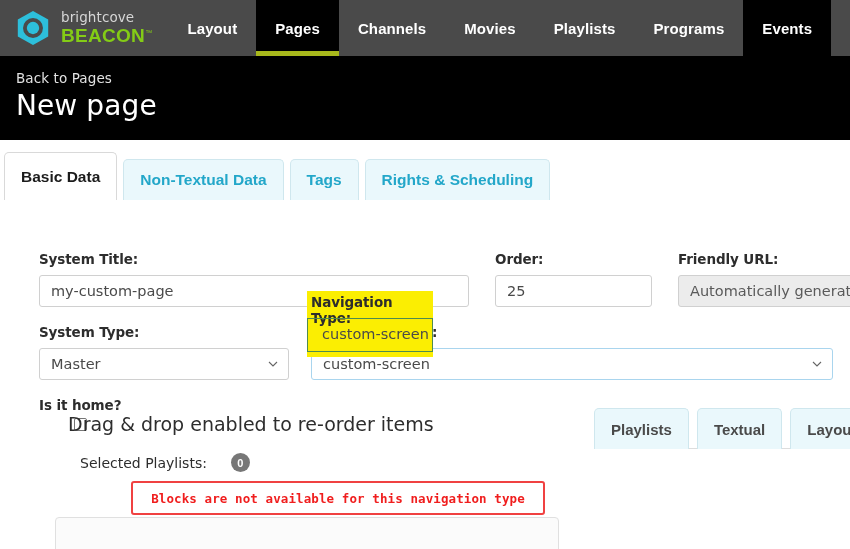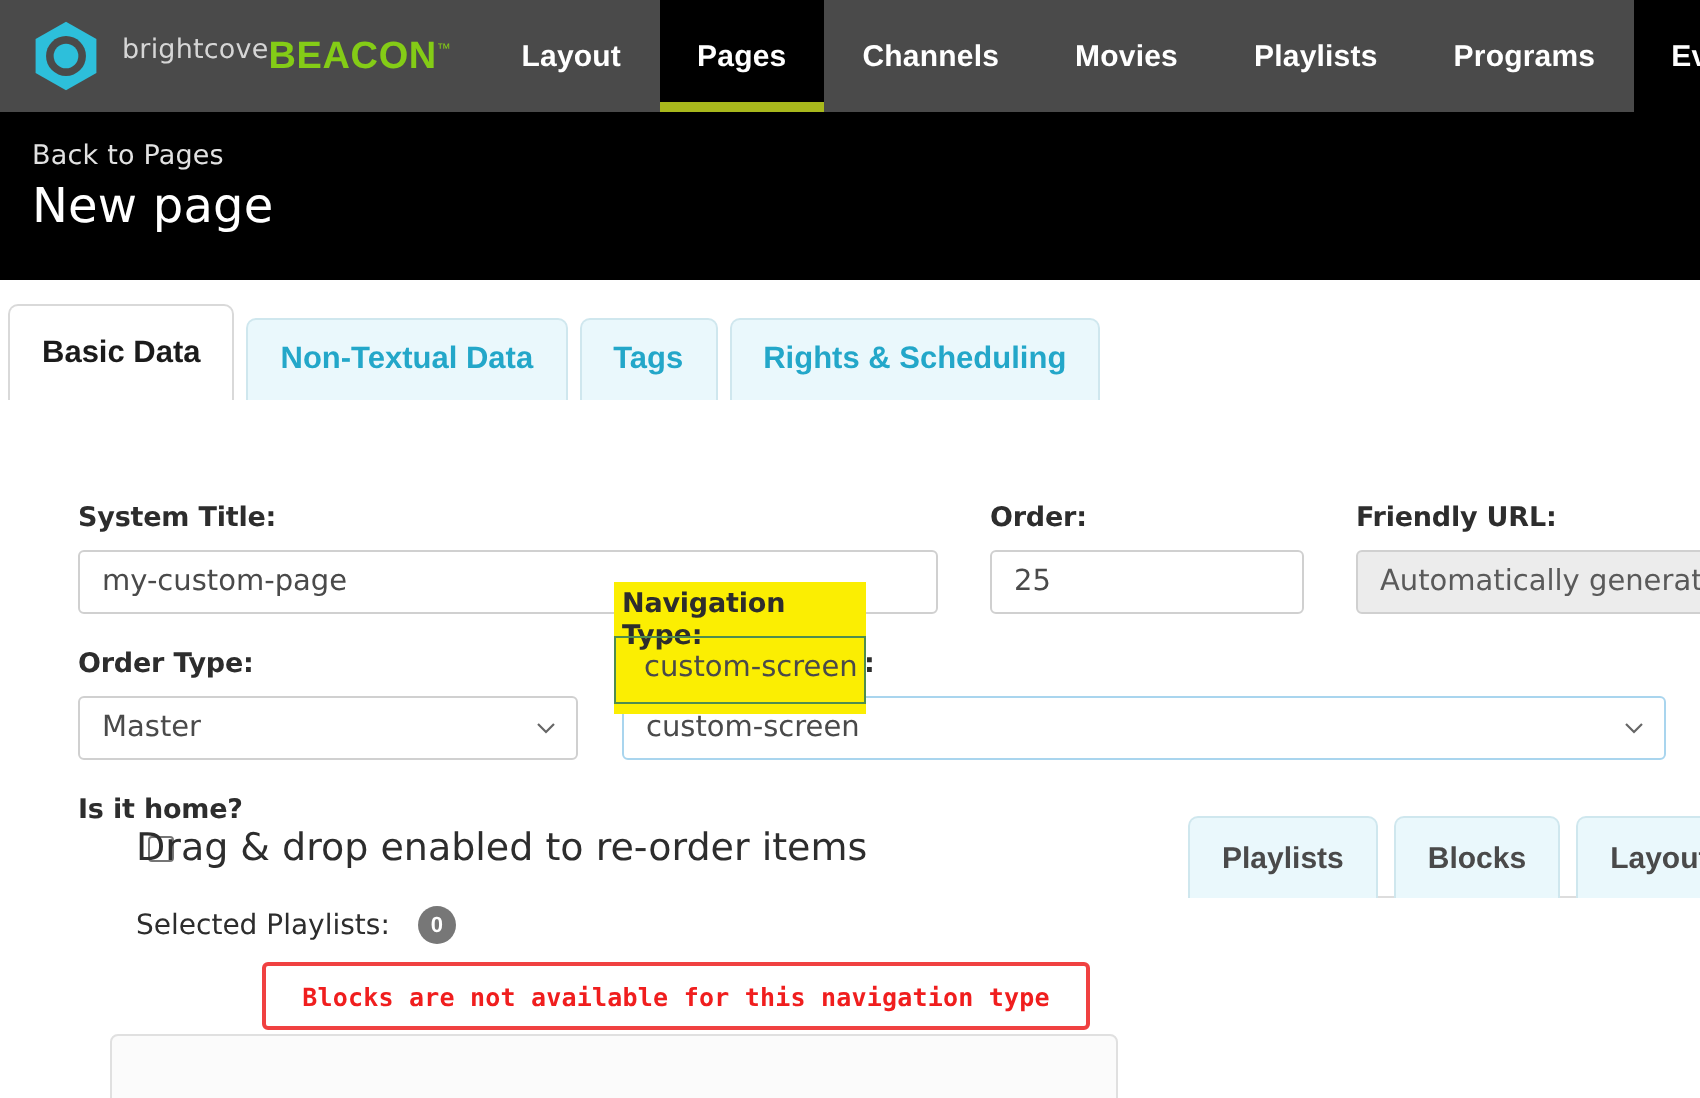--- a/index.html
+++ b/index.html
@@ -19,21 +19,21 @@
     position: absolute; left: 0; top: 0; width: 850px; height: 56px;
     background: #4a4a4a;
     display: flex; align-items: stretch;
   }
   .brand {
     display: flex; align-items: center; gap: 9px;
     padding: 0 16px 0 14px;
     height: 56px;
   }
   .brand-logo { width: 38px; height: 38px; display: block; flex: 0 0 auto; }
-  .brand-words { display: flex; flex-direction: row; justify-content: center; line-height: 1; }
+  .brand-words { display: flex; flex-direction: column; justify-content: center; line-height: 1; }
   .brand-top {
     color: #d6d6d6; font-size: 13.5px; letter-spacing: .1px;
     font-family: "DejaVu Sans", sans-serif; margin-bottom: 1px;
   }
   .brand-bottom {
     color: #84cc16; font-size: 19px; font-weight: bold; letter-spacing: .3px;
     font-family: Liberation Sans, sans-serif; position: relative;
   }
   .brand-tm { font-size: 7px; vertical-align: super; font-weight: normal; }
 
@@ -56,21 +56,21 @@
   .pagehead {
     position: absolute; left: 0; top: 56px; width: 850px; height: 84px;
     background: #000000;
     padding: 14px 0 0 16px;
   }
   .backlink {
     color: #e2e2e2; font-size: 13.5px; cursor: pointer;
     font-family: "DejaVu Sans", sans-serif; letter-spacing: .1px;
   }
   .pagetitle {
-    color: #ffffff; font-size: 24px; font-weight: normal; margin-top: 3px;
+    color: #ffffff; font-size: 28px; font-weight: normal; margin-top: 3px;
     font-family: "DejaVu Sans", sans-serif; letter-spacing: .1px;
   }
 
   
   .tabstrip {
     position: absolute; left: 0; top: 140px; width: 850px; height: 60px;
     background: #ffffff;
     display: flex; align-items: flex-end; gap: 6px;
     padding-left: 4px;
   }
@@ -149,22 +149,22 @@
     border-radius: 2px; background: #fff; cursor: pointer;
   }
 
   
   .dragtitle {
     position: absolute; left: 68px; top: 213px;
     font-size: 19px; color: #2d2d2d; font-weight: normal;
     font-family: "DejaVu Sans", sans-serif;
   }
   .selrow {
-    position: absolute; left: 68px; top: 253px;
-    display: flex; align-items: center; gap: 14px;
+    position: absolute; left: 80px; top: 253px;
+    display: flex; align-items: center; gap: 24px;
   }
   .selrow .t {
     font-size: 14px; color: #2d2d2d;
     font-family: "DejaVu Sans", sans-serif;
   }
   .badge {
     min-width: 19px; height: 19px; border-radius: 10px;
     background: #777777; color: #ffffff;
     font-size: 11px; font-weight: bold;
     display: flex; align-items: center; justify-content: center;
@@ -286,21 +286,21 @@
       <div class="lbl lbl-row">Order:</div>
       <div class="fieldbox">25</div>
     </div>
 
     <div class="r1-url">
       <div class="lbl lbl-row">Friendly URL:</div>
       <div class="fieldbox disabled">Automatically generated b</div>
     </div>
 
     <div class="r2-genre">
-      <div class="lbl lbl-row">Order Type:</div>
+      <div class="lbl lbl-row">System Type:</div>
       <div class="fieldbox selectbox">
         <span>Master</span>
         <svg class="chev" viewBox="0 0 10 10">
           <path d="M1 3 L5 7 L9 3" stroke="#666" stroke-width="1.1" fill="none"></path>
         </svg>
       </div>
     </div>
 
     <div class="r2-nav">
       <div class="lbl lbl-row">Navigation Type:</div>
@@ -330,21 +330,21 @@
     <div class="highlight-inner"></div>
     <div class="highlight-value">custom-screen</div>
   </div>
 
   <div class="rbtn-underline"></div>
   <div class="rightbtns">
     <div class="rbtn">
       <span>Playlists</span>
     </div>
     <div class="rbtn">
-      <span>Blocks</span>
+      <span>Textual</span>
     </div>
     <div class="rbtn">
       <span>Layouts</span>
     </div>
   </div>
 
   <div class="warnbox">
     <span class="warntext">Blocks are not available for this navigation type</span>
   </div>
 

